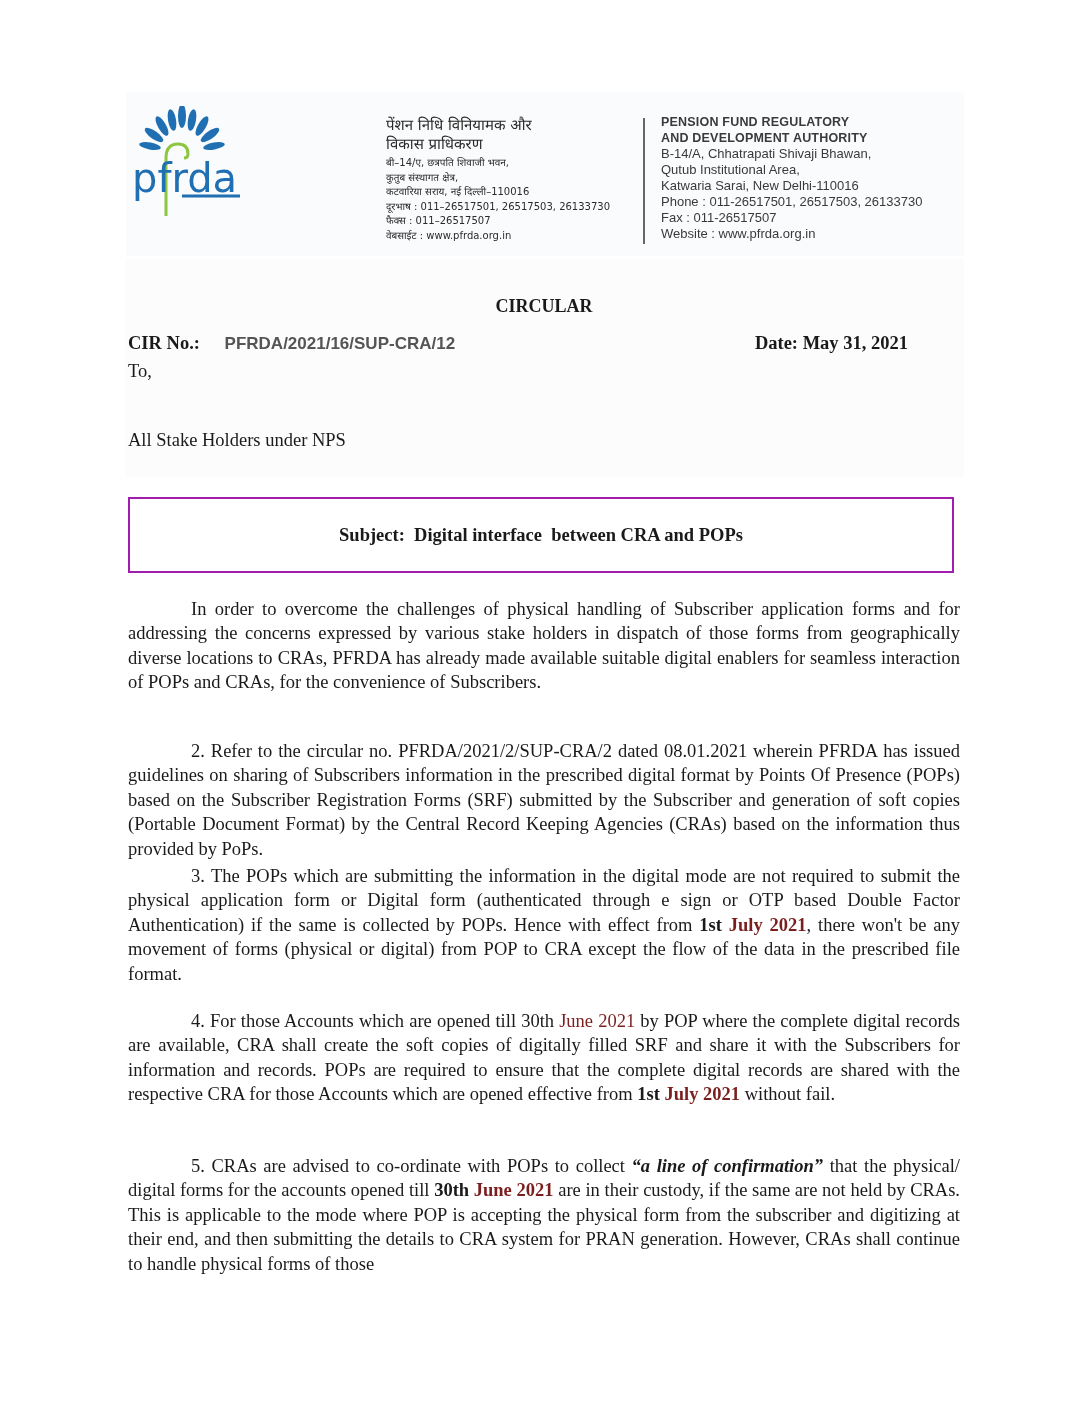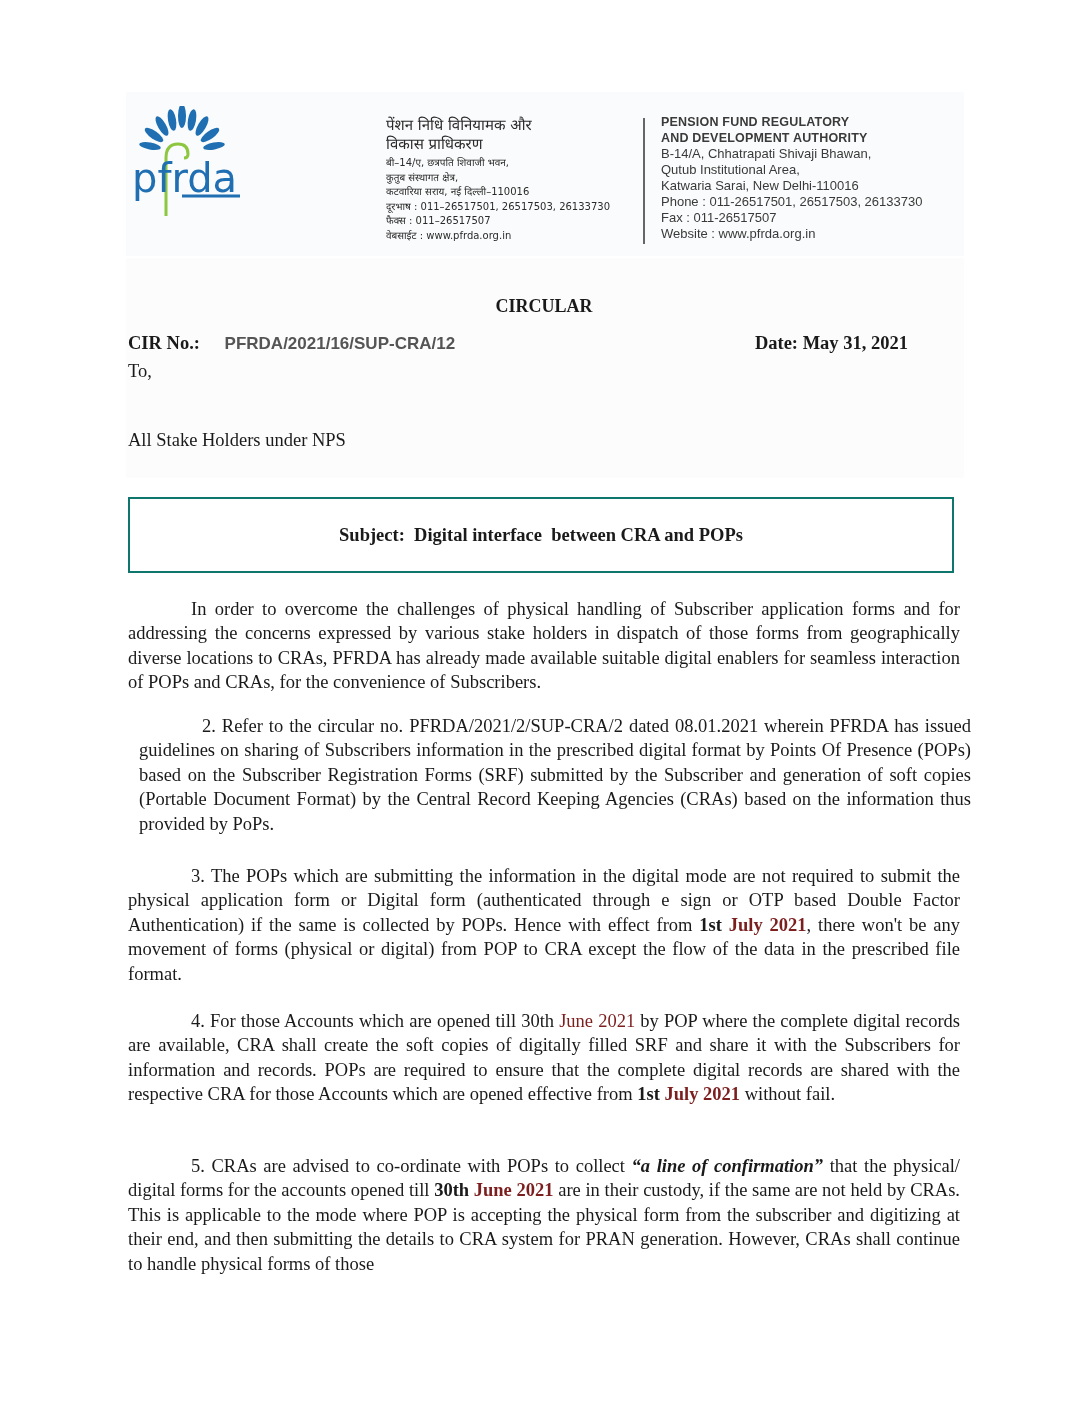--- a/index.html
+++ b/index.html
@@ -14,21 +14,21 @@
   .eng .t1 { font-size: 12.5px; font-weight: bold; line-height: 16px; letter-spacing: 0.2px; }
   .eng .addr { font-size: 13px; line-height: 16px; }
   .page-bg { position: absolute; left: 126px; top: 258px; width: 838px; height: 220px; background: #fcfcfc; }
   .title { position: absolute; top: 262px; left: 0; width: 1088px; text-align: center; font-weight: bold; font-size: 18px; margin-top: 34px; }
   .cir-row { position: absolute; top: 333px; left: 128px; width: 780px; font-size: 18.5px; }
   .cir-label { font-weight: bold; }
   .cir-no { font-family: "Liberation Sans", sans-serif; font-weight: bold; color: #555; font-size: 17px; margin-left: 20px; }
   .cir-date { position: absolute; right: 0; top: 0; font-weight: bold; font-family: Liberation Serif, serif; }
   .to { position: absolute; top: 361px; left: 128px; font-size: 18.5px; }
   .addressee { position: absolute; top: 430px; left: 128px; font-size: 18.5px; }
-  .subject-box { position: absolute; left: 128px; top: 497px; width: 822px; height: 72px; border: 2px solid #0f766e; box-sizing: content-box; display: flex; align-items: center; justify-content: center; font-weight: bold; font-size: 18.5px; }
+  .subject-box { position: absolute; left: 128px; top: 497px; width: 822px; height: 72px; border: 2px solid #a21caf; box-sizing: content-box; display: flex; align-items: center; justify-content: center; font-weight: bold; font-size: 18.5px; }
   .body { position: absolute; left: 128px; width: 832px; font-size: 18.5px; line-height: 24.4px; text-align: justify; }
   .body p { margin: 0; text-indent: 63px; }
   .hl { color: #7b1e1e; font-weight: bold; }
   .hl-plain { color: #7b1e1e; }
   .b { font-weight: bold; }
   .i { font-style: italic; font-weight: bold; }
 </style>
 </head>
 <body>
 
@@ -93,21 +93,21 @@
 <div class="addressee">All Stake Holders under NPS</div>
 
 <div class="subject-box">
   <span style="white-space: pre;">Subject:  Digital interface  between CRA and POPs</span>
 </div>
 
 <div class="body" style="top: 597px;">
   <p>In order to overcome the challenges of physical handling of Subscriber application forms and for addressing the concerns expressed by various stake holders in dispatch of those forms from geographically diverse locations to CRAs, PFRDA has already made available suitable digital enablers for seamless interaction of POPs and CRAs, for the convenience of Subscribers.</p>
 </div>
 
-<div class="body" style="top: 714px; margin-left: 11px;">
+<div class="body" style="top: 739px;">
   <p>2. Refer to the circular no. PFRDA/2021/2/SUP-CRA/2 dated 08.01.2021 wherein PFRDA has issued guidelines on sharing of Subscribers information in the prescribed digital format by Points Of Presence (POPs) based on the  Subscriber Registration Forms (SRF) submitted by the Subscriber and generation of soft copies (Portable Document Format) by the Central Record Keeping Agencies (CRAs) based on the information thus provided by PoPs.</p>
 </div>
 
 <div class="body" style="top: 864px;">
   <p><span>3.  The POPs which are submitting the information in the digital mode are not required to submit the physical application form or Digital form (authenticated through e sign or OTP based Double Factor Authentication) if the same is collected by POPs. Hence with effect from </span><span class="b">1st </span><span class="hl">July 2021</span><span>, there won't be any movement of forms (physical or digital) from POP to CRA except the flow of the data in the prescribed file format.</span></p>
 </div>
 
 <div class="body" style="top: 1009px;">
   <p><span>4. For those Accounts which are opened till 30th </span><span class="hl-plain">June 2021</span><span> by POP where the complete digital records are available, CRA shall create the soft copies of digitally filled SRF and share it with the Subscribers for information and records. POPs are required to ensure that the complete digital records are shared with the respective CRA for those Accounts which are opened effective from </span><span class="b">1st </span><span class="hl">July 2021</span><span> without fail.</span></p>
 </div>

